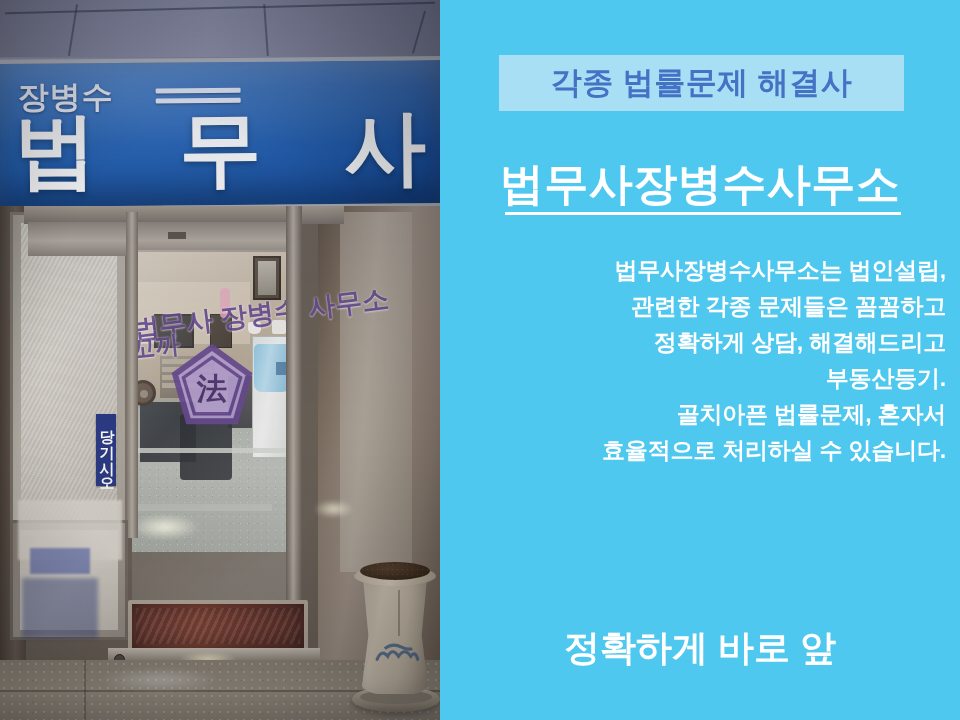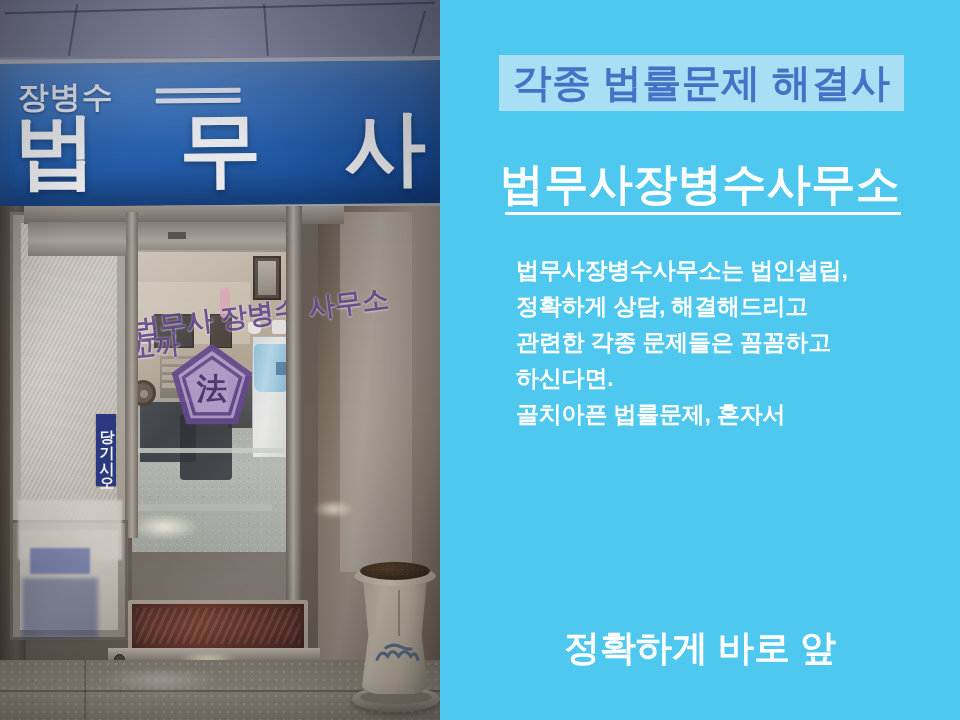--- a/index.html
+++ b/index.html
@@ -387,38 +387,38 @@
   #panel{
     position:absolute; left:440px; top:0; width:520px; height:720px;
     background:#4FC8F0;
   }
   .hl-box{
     position:absolute; left:59px; top:55px; width:405px; height:56px;
     background:#A8DFF5;
     display:flex; align-items:center; justify-content:center;
   }
   .hl-text{
-    color:#4472C4; font-size:39px; font-weight:bold; letter-spacing:.5px;
+    color:#4472C4; font-size:31px; font-weight:bold; letter-spacing:.5px;
     white-space:nowrap;
   }
   .big-title{
     position:absolute; left:0; top:155px; width:520px;
     text-align:center; color:#ffffff; font-size:44px; font-weight:bold;
     letter-spacing:.5px;
   }
   .title-rule{
     position:absolute; left:65px; top:212px; width:396px; height:3px;
     background:#ffffff;
   }
   .body-block{
     position:absolute; left:76px; top:252px; width:430px;
     color:#ffffff; font-size:23px; font-weight:bold; line-height:36px;
     letter-spacing:-.2px;
   }
-  .body-block div{ white-space:nowrap; }
+  .body-block div{ white-space:nowrap;text-align:right; }
   .footer-line{
     position:absolute; left:0; top:624px; width:520px;
     text-align:center; color:#ffffff; font-size:36px; font-weight:bold;
   }
 </style>
 </head>
 <body>
 
 <div id="stage">
 
@@ -546,22 +546,23 @@
 
     <div class="hl-box">
       <span class="hl-text">각종 법률문제 해결사</span>
     </div>
 
     <div class="big-title">법무사장병수사무소</div>
     <div class="title-rule"></div>
 
     <div class="body-block">
       <div>법무사장병수사무소는 법인설립,</div>
+      <div>관련한 각종 문제들은 꼼꼼하고</div>
       <div>정확하게 상담, 해결해드리고</div>
-      <div>관련한 각종 문제들은 꼼꼼하고</div>
-      <div>하신다면.</div>
+      <div>부동산등기.</div>
       <div>골치아픈 법률문제, 혼자서</div>
+      <div>효율적으로 처리하실 수 있습니다.</div>
     </div>
 
     <div class="footer-line">정확하게 바로 앞</div>
   </div>
 
 </div>
 
 </body></html>

